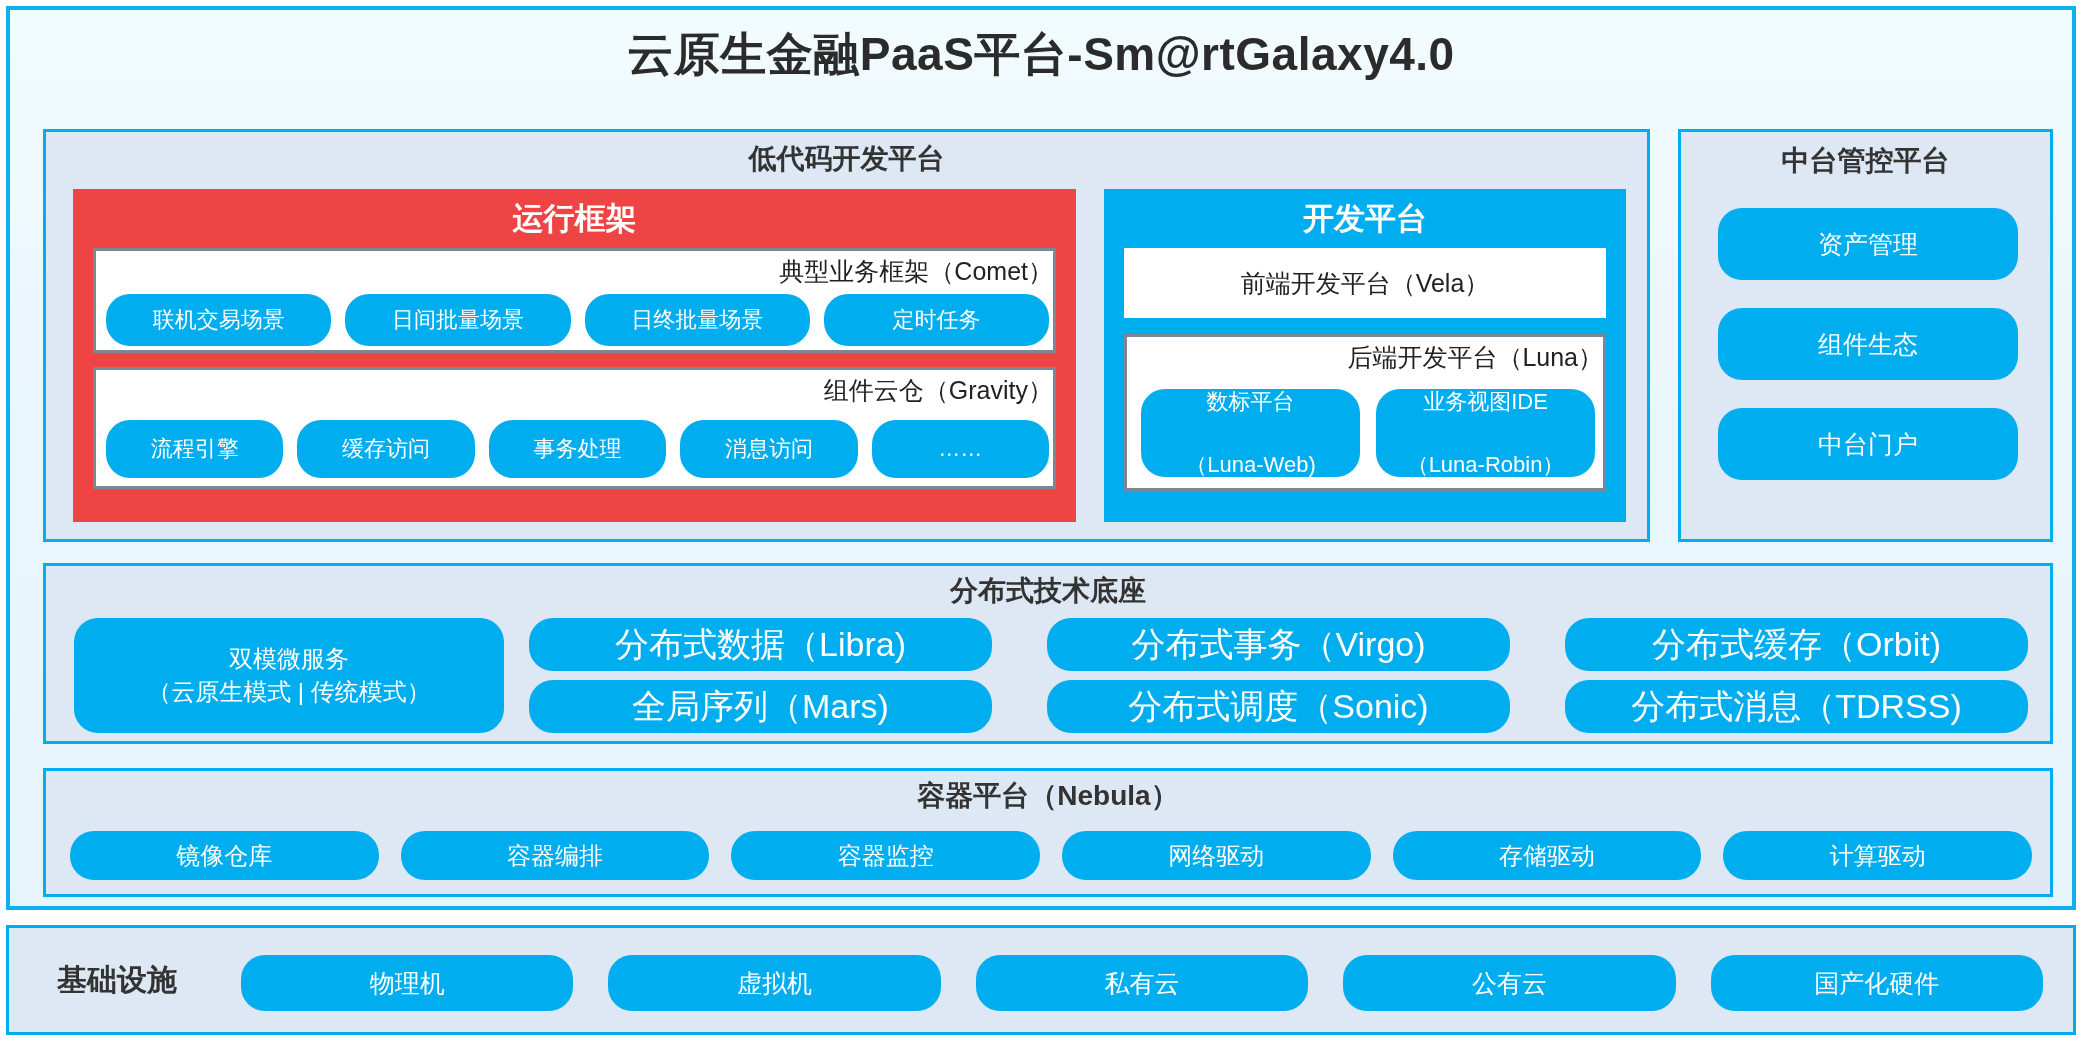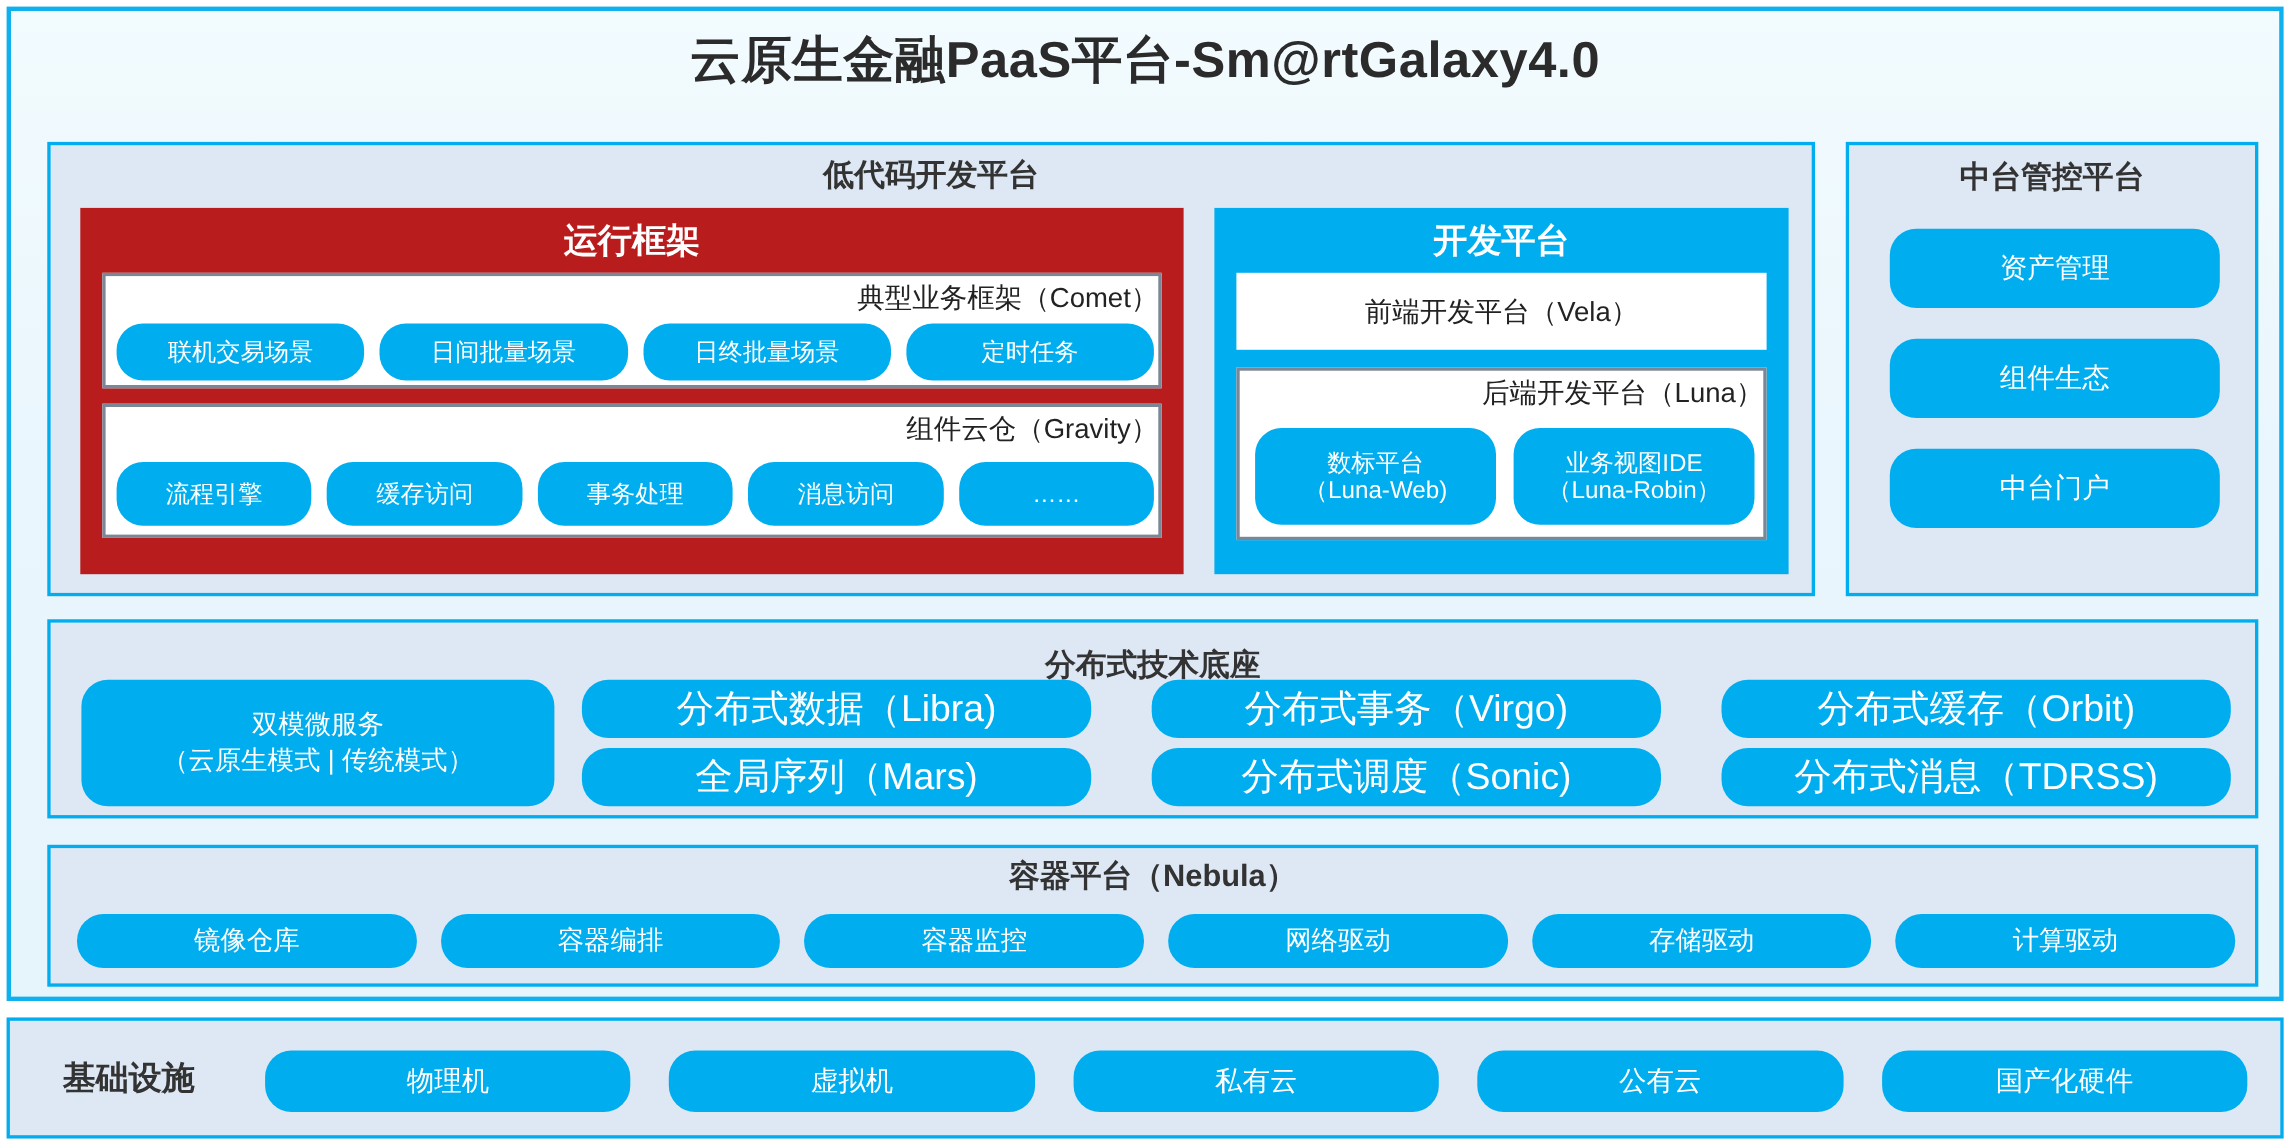--- a/index.html
+++ b/index.html
@@ -34,21 +34,21 @@
   }
 
   
   #lowcode-section{
     position:absolute;left:33px;top:119px;width:1607px;height:413px;
   }
   #lowcode-title{padding-top:12px;font-size:28px;}
 
   #runtime-card{
     position:absolute;left:27px;top:57px;width:1003px;height:333px;
-    background:#b91c1c;box-sizing:border-box;
+    background:#ef4444;box-sizing:border-box;
   }
   #devplat-card{
     position:absolute;left:1058px;top:57px;width:522px;height:333px;
     background:#00ADEF;box-sizing:border-box;
   }
   .card-title{
     text-align:center;color:#ffffff;font-weight:bold;font-size:31px;
     padding-top:12px;line-height:1.15;
   }
 
@@ -88,41 +88,41 @@
     position:absolute;left:20px;top:59px;width:482px;height:70px;
     background:#ffffff;box-sizing:border-box;
     display:flex;align-items:center;justify-content:center;
     font-size:25px;color:#222;
   }
   #luna-box{position:absolute;left:20px;top:145px;width:482px;height:157px;}
   #luna-chips{
     position:absolute;left:14px;top:52px;width:454px;height:88px;
     display:flex;gap:16px;
   }
-  #luna-chips .chip{flex:1;flex-direction:column;}
+  #luna-chips .chip{flex:1;flex-direction:column;justify-content:space-between;}
   .chip .l1{display:block;}
   .chip .l2{display:block;}
 
   
   #control-section{
     position:absolute;left:1668px;top:119px;width:375px;height:413px;
   }
   #control-title{padding-top:14px;font-size:28px;}
   #control-items{
     position:absolute;left:37px;top:76px;width:300px;
   }
   #control-items .chip{
     height:72px;margin-bottom:28px;font-size:25px;
   }
 
   
   #techbase-section{
     position:absolute;left:33px;top:553px;width:2010px;height:181px;
   }
-  #techbase-title{padding-top:24px;font-size:28px;}
+  #techbase-title{padding-top:10px;font-size:28px;}
   #techbase-body{
     position:absolute;left:28px;top:52px;width:1954px;height:115px;
     display:flex;gap:25px;
   }
   #dualmode-chip{
     width:430px;flex:none;font-size:24px;flex-direction:column;line-height:1.35;
   }
   #techbase-grid{
     flex:1;display:grid;grid-template-columns:1fr 1fr 1fr;
     grid-template-rows:1fr 1fr;gap:9px 55px;

